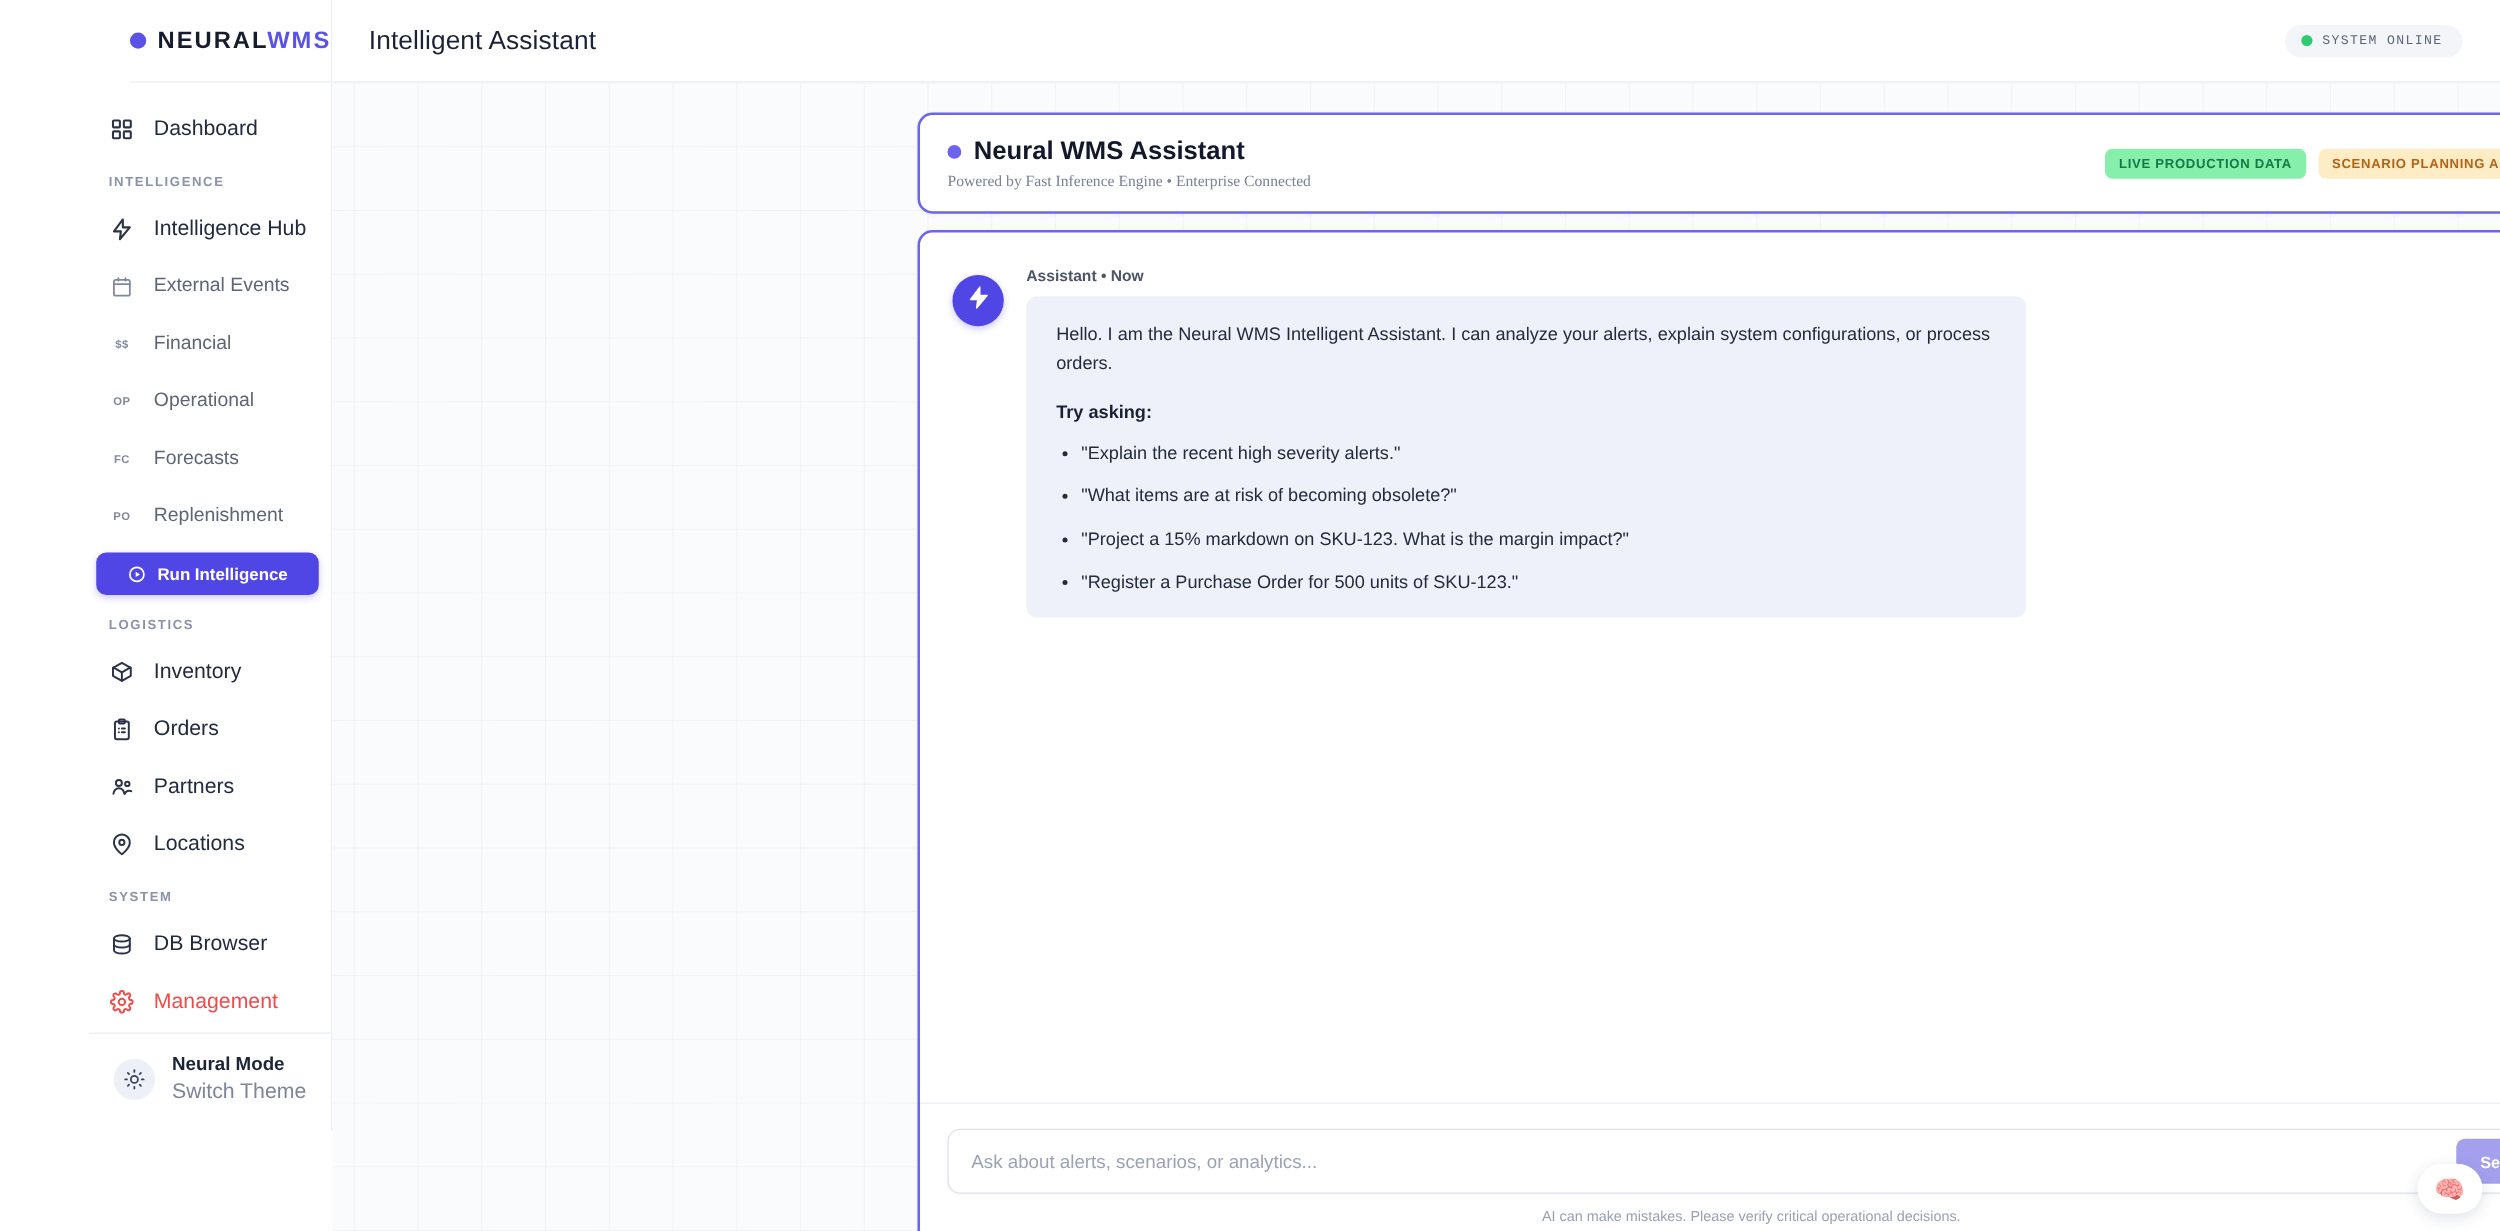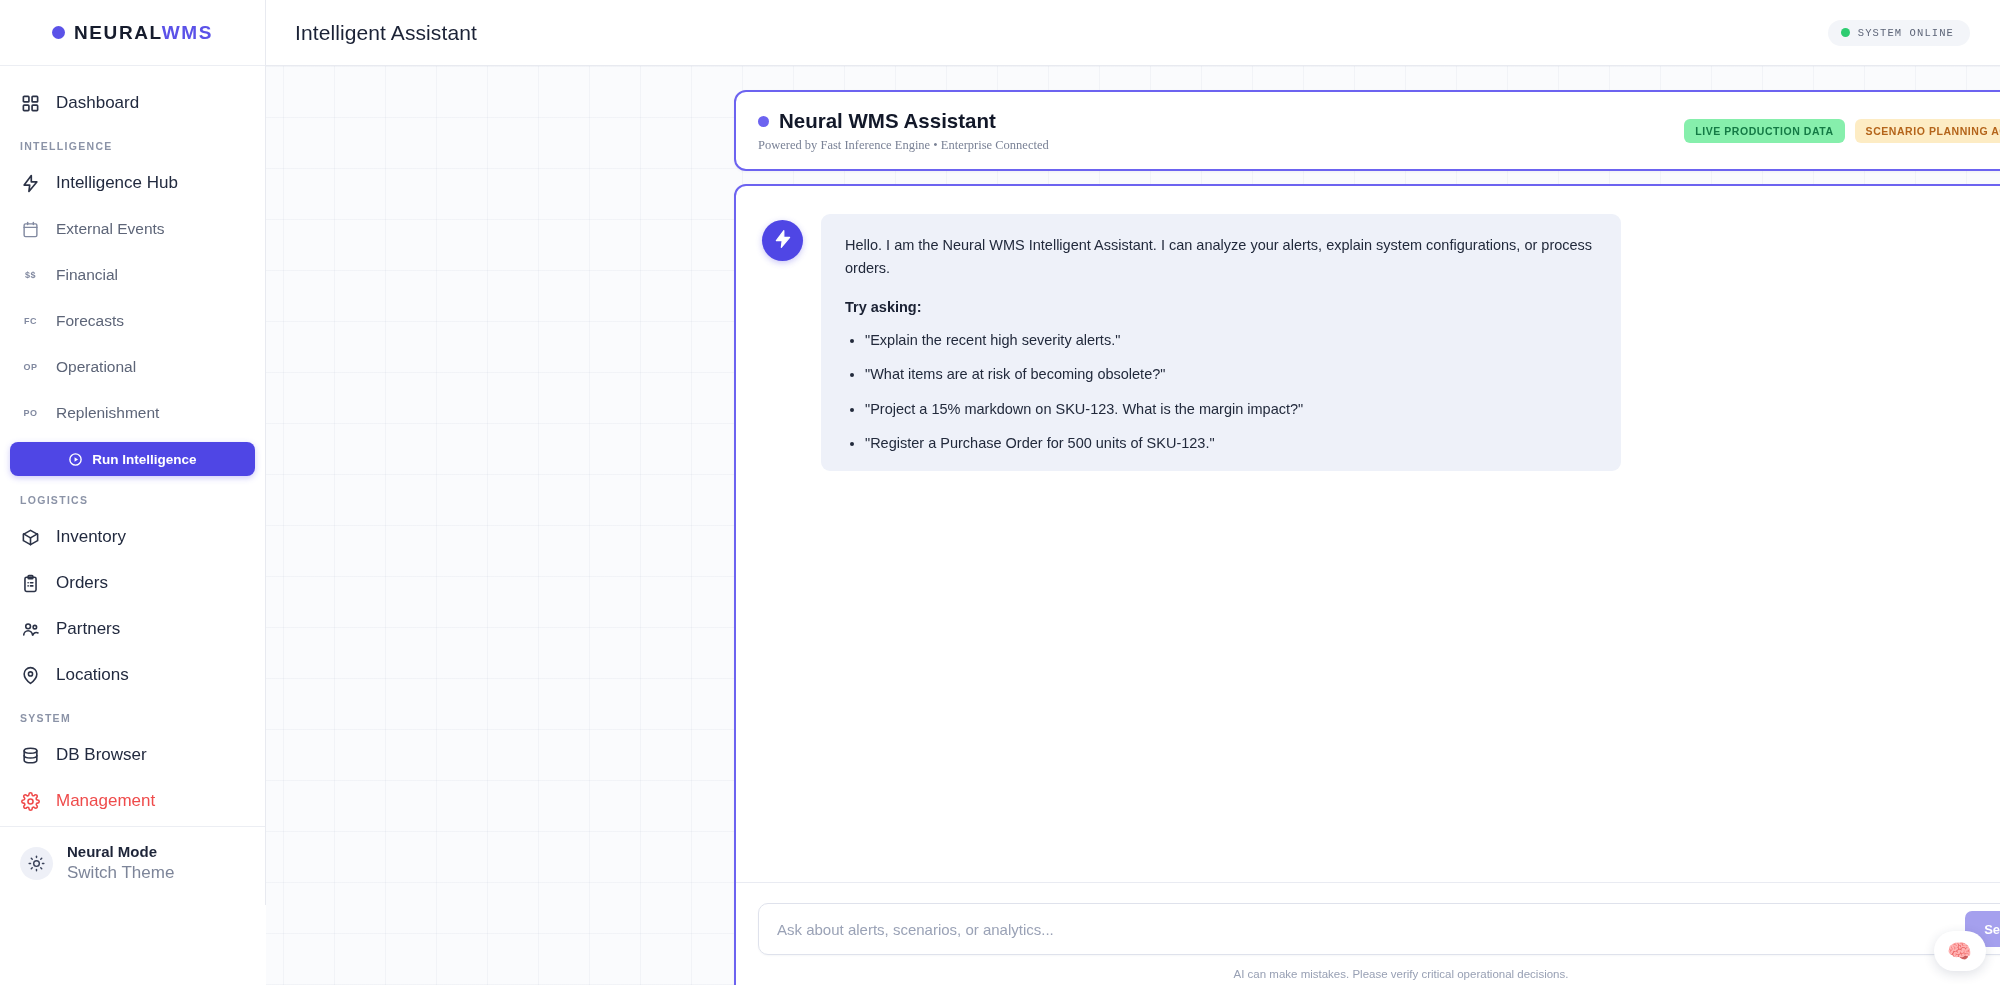--- a/index.html
+++ b/index.html
@@ -12,20 +12,21 @@
   }
   .app { display: flex; width: 2000px; height: 985px; }
 
   
   .sidebar {
     width: 266px; height: 905px; flex: 0 0 266px;
     background: #ffffff;
     border-right: 1px solid #e8eaf0;
     display: flex; flex-direction: column;
     position: relative;
+    align-items: flex-end;
   }
   .brand {
     height: 66px; flex: 0 0 66px;
     display: flex; align-items: center; justify-content: center;
     gap: 9px;
     border-bottom: 1px solid #eceef3;
   }
   .brand-dot {
     width: 13px; height: 13px; border-radius: 50%;
     background: #5b52e8; flex: 0 0 13px;
@@ -306,30 +307,30 @@
 
       <div class="nav-item sub">
         <span class="ic">
             <span class="tiny-glyph">$$</span>
           </span>
         <span>Financial</span>
       </div>
 
       <div class="nav-item sub">
         <span class="ic">
+            <span class="tiny-glyph">OP</span>
+          </span>
+        <span>Operational</span>
+      </div>
+
+      <div class="nav-item sub">
+        <span class="ic">
             <span class="tiny-glyph">FC</span>
           </span>
         <span>Forecasts</span>
-      </div>
-
-      <div class="nav-item sub">
-        <span class="ic">
-            <span class="tiny-glyph">OP</span>
-          </span>
-        <span>Operational</span>
       </div>
 
       <div class="nav-item sub">
         <span class="ic">
             <span class="tiny-glyph">PO</span>
           </span>
         <span>Replenishment</span>
       </div>
 
       <div class="run-btn">
@@ -471,20 +472,21 @@
           <div class="messages">
             <div class="msg-row">
               <div class="avatar">
                 <span>
                   <svg width="20" height="20" viewBox="0 0 24 24" fill="#ffffff" stroke="#ffffff" stroke-width="1.4" stroke-linejoin="round">
                       <polygon points="13 2 4 14 11 14 10 22 20 10 13 10 13 2"></polygon>
                     </svg>
                 </span>
               </div>
               <div class="msg-col">
+                <div class="msg-meta">Assistant • Now</div>
                 <div class="bubble">
                   <p>Hello. I am the Neural WMS Intelligent Assistant. I can analyze your alerts, explain system configurations, or process orders.</p>
                   <div class="try">Try asking:</div>
                   <ul>
                     <li>"Explain the recent high severity alerts."</li>
                     <li>"What items are at risk of becoming obsolete?"</li>
                     <li>"Project a 15% markdown on SKU-123. What is the margin impact?"</li>
                     <li>"Register a Purchase Order for 500 units of SKU-123."</li>
                   </ul>
                 </div>

